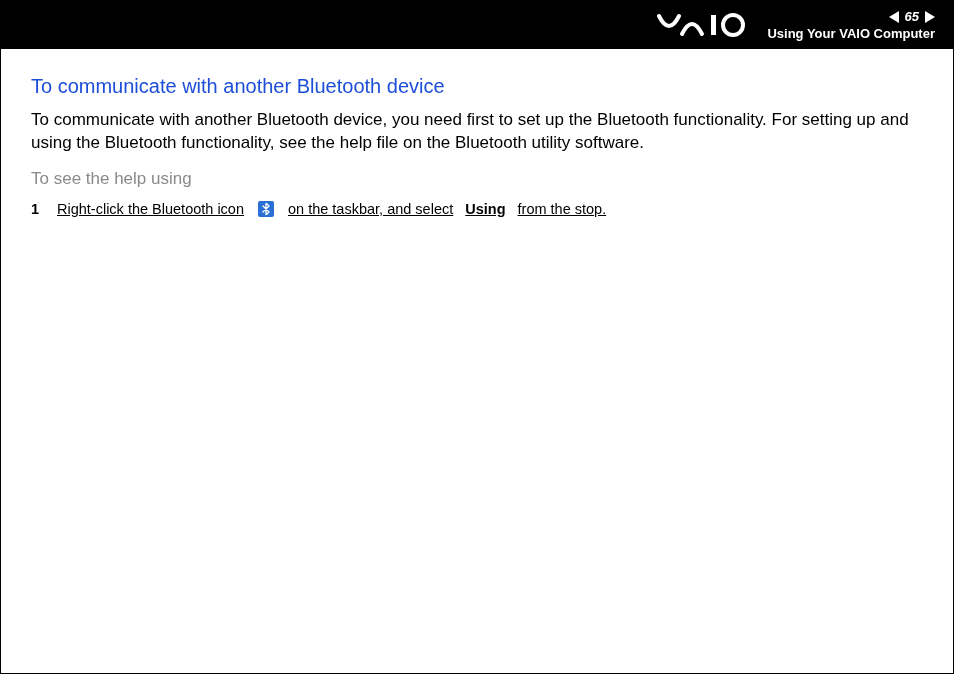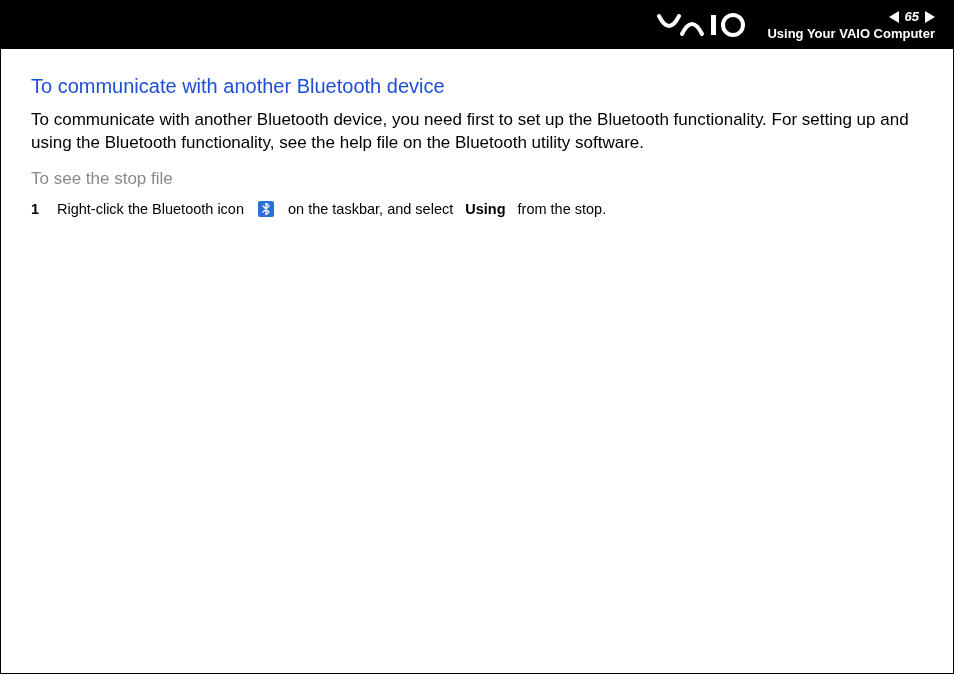--- a/index.html
+++ b/index.html
@@ -56,21 +56,21 @@
     margin-bottom: 12px;
   }
   .step-row {
     display: flex;
     align-items: center;
     gap: 14px;
     margin-bottom: 16px;
     font-size: 14.5px;
   }
   .step-num { font-weight: bold; width: 12px; }
-  .step-text { display: flex; align-items: flex-start; flex-wrap: wrap; gap: 12px; }
+  .step-text { display: flex; align-items: flex-start; flex-wrap: wrap; gap: 12px; text-decoration: underline; }
   .bt-icon {
     width: 16px; height: 16px;
     background: #2a6fd6;
     border-radius: 2px;
     display: inline-flex;
     align-items: center;
     justify-content: center;
     margin: 0 2px;
   }
   .sect-h-blue {
@@ -102,21 +102,21 @@
       <span class="arrow arrow-right"></span>
     </div>
     <div class="header-sub">Using Your VAIO Computer</div>
   </div>
 </div>
 
 <div class="content">
   <div class="sect-h1">To communicate with another Bluetooth device</div>
   <div class="body-p">To communicate with another Bluetooth device, you need first to set up the Bluetooth functionality. For setting up and using the Bluetooth functionality, see the help file on the Bluetooth utility software.</div>
 
-  <div class="sect-h2">To see the stop file</div>
+  <div class="sect-h2">To see the help using</div>
 
   <div class="step-row">
     <span class="step-num">1</span>
     <span class="step-text">
       <span>Right-click the Bluetooth icon</span>
       <span class="bt-icon">
         <svg width="10" height="12" viewBox="0 0 10 12">
           <path d="M2 3 L8 9 L5 12 L5 0 L8 3 L2 9" stroke="#fff" stroke-width="1.3" fill="none" stroke-linejoin="round" stroke-linecap="round"></path>
         </svg>
       </span>

